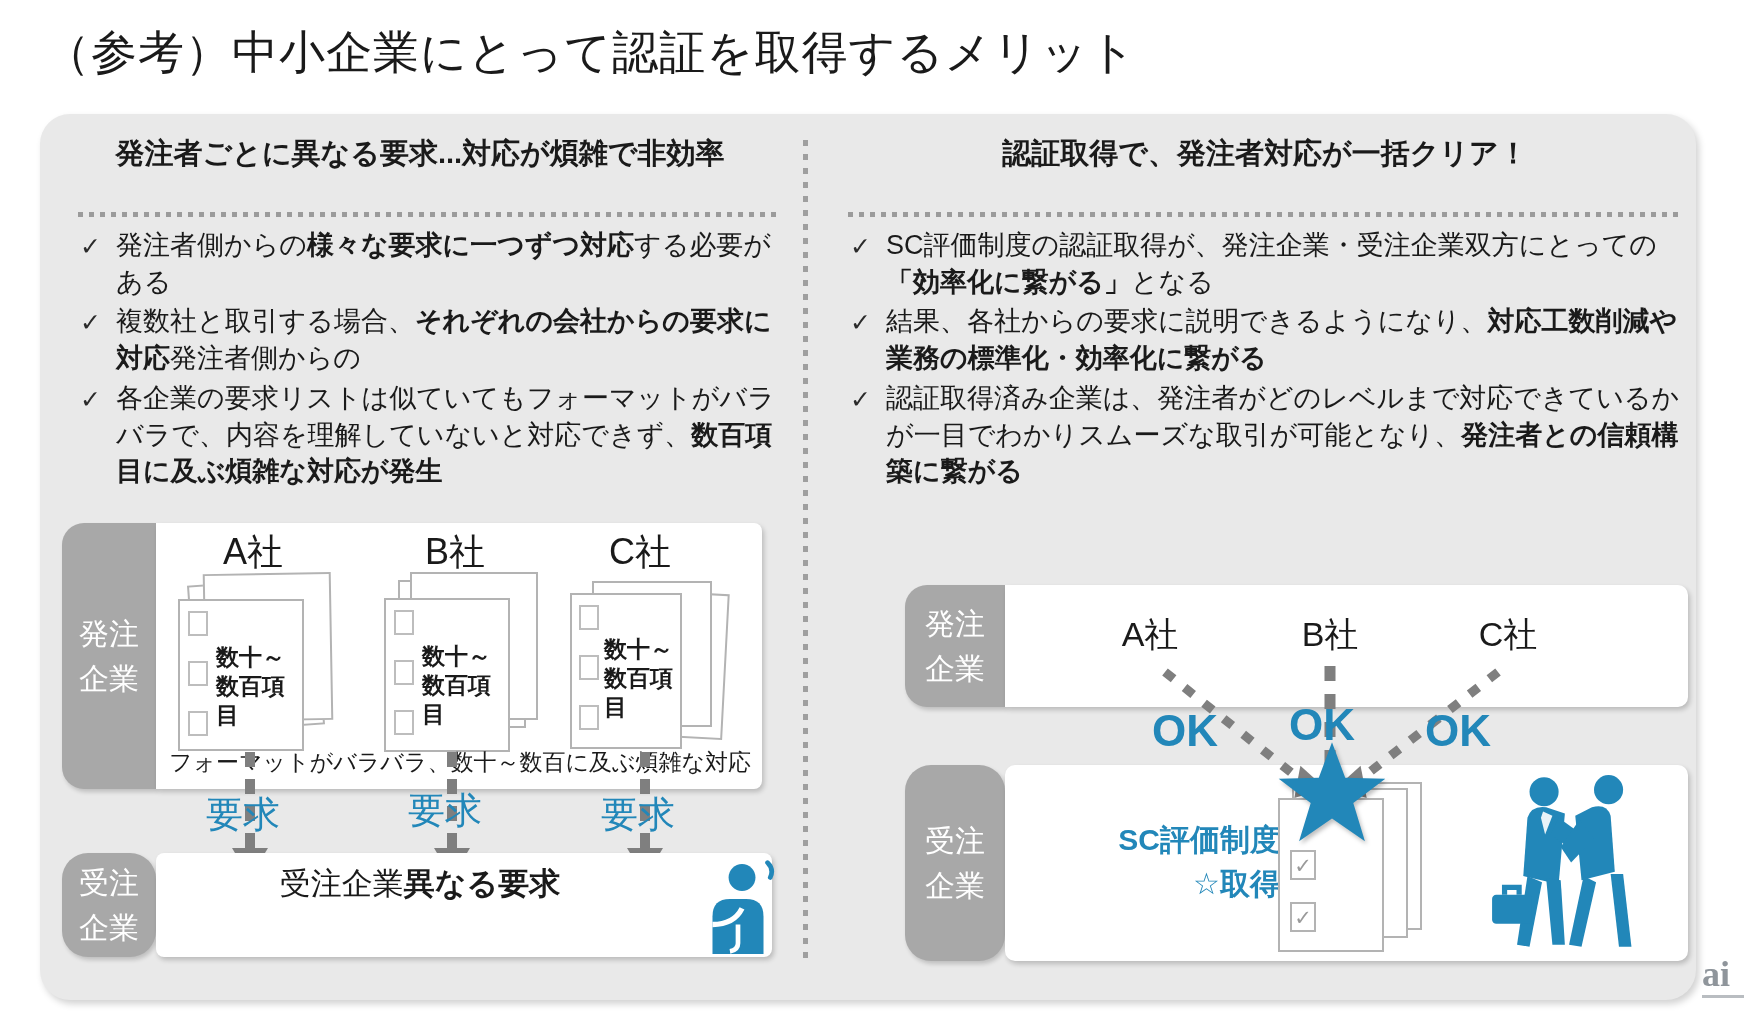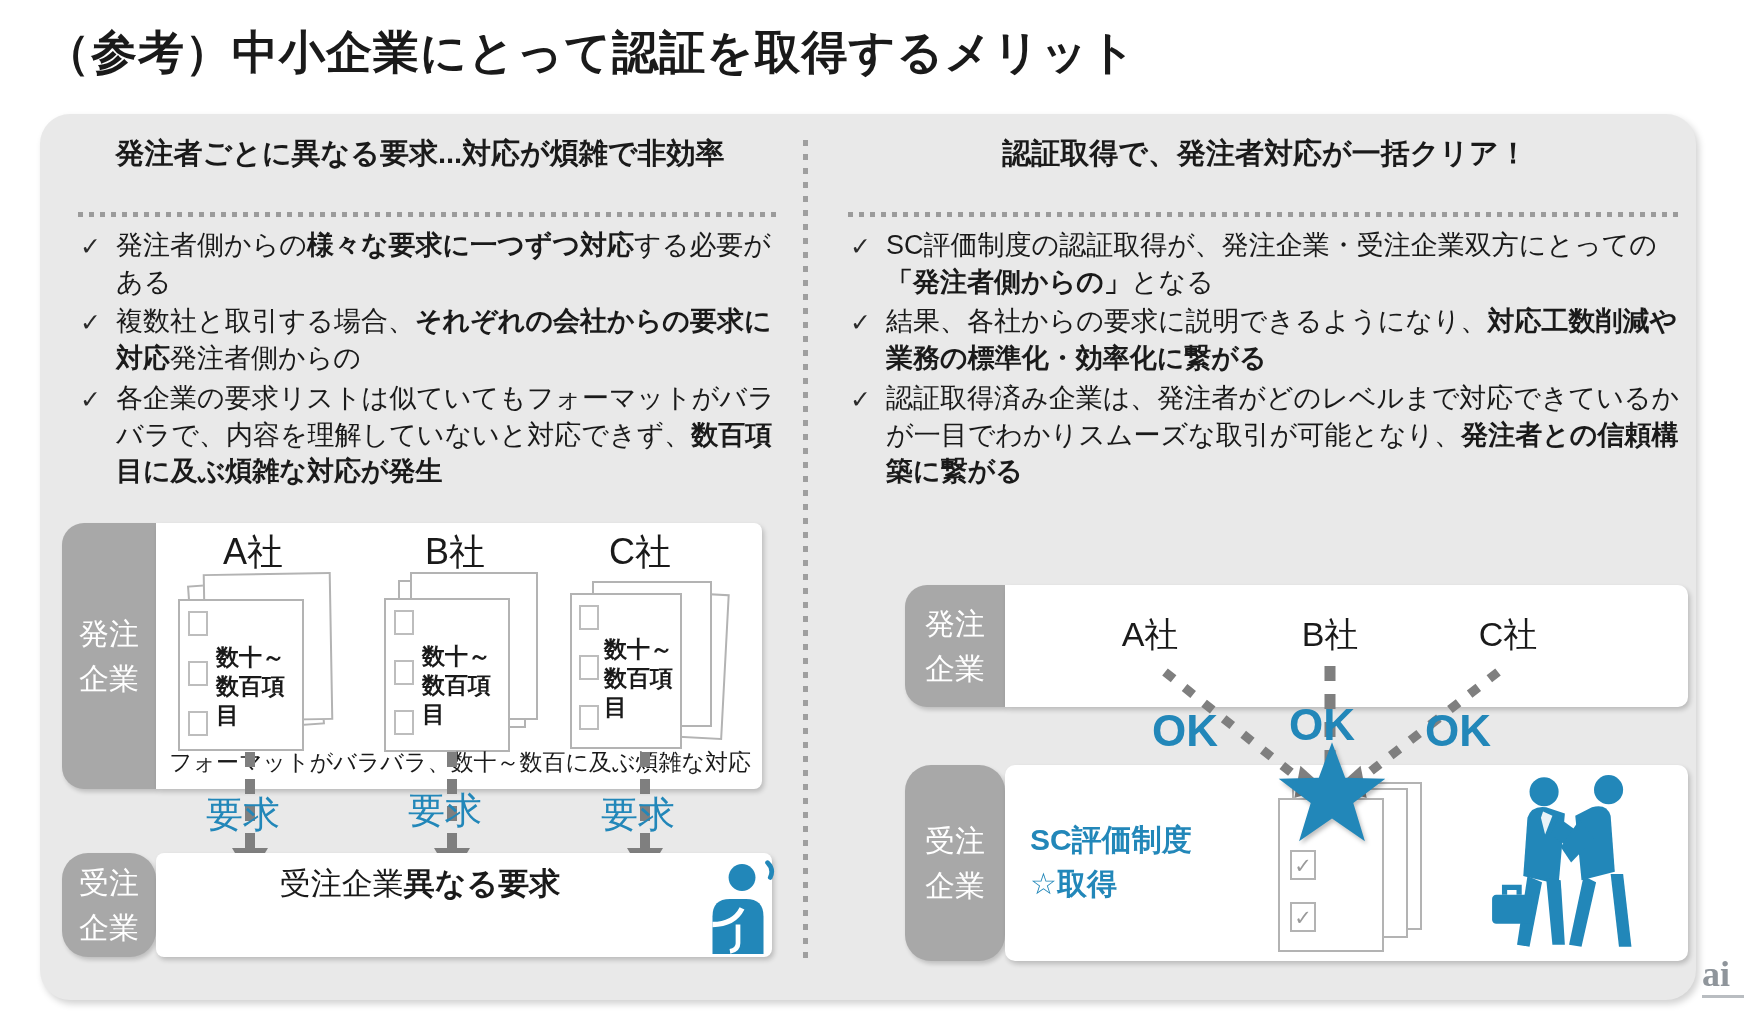--- a/index.html
+++ b/index.html
@@ -6,21 +6,21 @@
     --accent:#2287b9;
     --tabgray:#a8a8a8;
     --arrowgray:#7f7f7f;
     --panelbg:#e9e9e9;
     --ink:#1a1a1a;
   }
   *{margin:0;padding:0;box-sizing:border-box}
   body{background:#fff;font-family:"Liberation Sans","DejaVu Sans",sans-serif;color:var(--ink)}
   .stage{position:relative;width:1755px;height:1019px;background:#fff;overflow:hidden}
 
-  .title{position:absolute;left:44px;top:22px;font-size:46px;font-weight:700;letter-spacing:1px}
+  .title{position:absolute;left:44px;top:22px;font-size:46px;font-weight:400;letter-spacing:1px}
 
   .panel{position:absolute;left:40px;top:114px;width:1656px;height:886px;background:var(--panelbg);
          border-radius:30px;box-shadow:3px 4px 7px rgba(0,0,0,.18)}
 
   .divider{position:absolute;left:803px;top:140px;width:5px;height:822px;
            background:repeating-linear-gradient(180deg,#9f9f9f 0 6px,transparent 6px 14px)}
 
   .colheader{position:absolute;font-size:29px;font-weight:bold;text-align:center;white-space:nowrap}
   .dotline{position:absolute;height:5px;background:repeating-linear-gradient(90deg,#9b9b9b 0 5px,transparent 5px 11px)}
 
@@ -49,21 +49,21 @@
   .caption{position:absolute;font-size:23px;text-align:center;white-space:nowrap}
 
   .vdash{position:absolute;width:10px;background:repeating-linear-gradient(180deg,var(--arrowgray) 0 15px,transparent 15px 27px)}
   .tri{position:absolute;width:0;height:0;border-style:solid;border-width:30px 18px 0 18px;
        border-color:var(--arrowgray) transparent transparent transparent}
   .demand{position:absolute;transform:translateX(-50%);font-size:37px;font-weight:normal;color:var(--accent);z-index:3;white-space:nowrap}
 
   .result{position:absolute;text-align:center;font-size:31px;line-height:1.45;white-space:nowrap}
 
   .ok{position:absolute;transform:translateX(-50%);font-size:44px;font-weight:bold;color:var(--accent);z-index:3}
-  .cert{position:absolute;text-align:left;font-size:30px;font-weight:bold;color:var(--accent);line-height:1.45;white-space:nowrap}
+  .cert{position:absolute;text-align:right;font-size:30px;font-weight:bold;color:var(--accent);line-height:1.45;white-space:nowrap}
 
   .icon{position:absolute;color:var(--accent)}
   svg{display:block}
 
   .watermark{position:absolute;left:1702px;top:956px;font-family:"Liberation Serif","DejaVu Serif",serif;
              font-weight:bold;font-size:36px;color:#8f959b;line-height:1}
   .watermark .sub{display:block;height:3px;width:42px;background:#b9bdc1;margin-top:3px}
 </style>
 </head>
 <body>
@@ -169,21 +169,21 @@
       <path d="M28 48 v14 q0 5 -6 6" stroke="#fff" stroke-width="3.5" fill="none"></path>
     </svg>
   </div>
 
   <div class="colheader" style="left:840px;top:134px;width:850px">認証取得で、発注者対応が一括クリア！</div>
   <div class="dotline" style="left:848px;top:212px;width:836px"></div>
 
   <ul class="bullets" style="left:850px;top:227px;width:840px">
     <li class="bullet">
       <span class="check">✓</span>
-      <span><span>SC評価制度の認証取得が、発注企業・受注企業双方にとっての</span><span class="b">「発注者側からの」</span><span>となる</span></span>
+      <span><span>SC評価制度の認証取得が、発注企業・受注企業双方にとっての</span><span class="b">「効率化に繋がる」</span><span>となる</span></span>
     </li>
     <li class="bullet">
       <span class="check">✓</span>
       <span><span>結果、各社からの要求に説明できるようになり、</span><span class="b">対応工数削減や業務の標準化・効率化に繋がる</span></span>
     </li>
     <li class="bullet">
       <span class="check">✓</span>
       <span><span>認証取得済み企業は、発注者がどのレベルまで対応できているかが一目でわかりスムーズな取引が可能となり、</span><span class="b">発注者との信頼構築に繋がる</span></span>
     </li>
   </ul>

